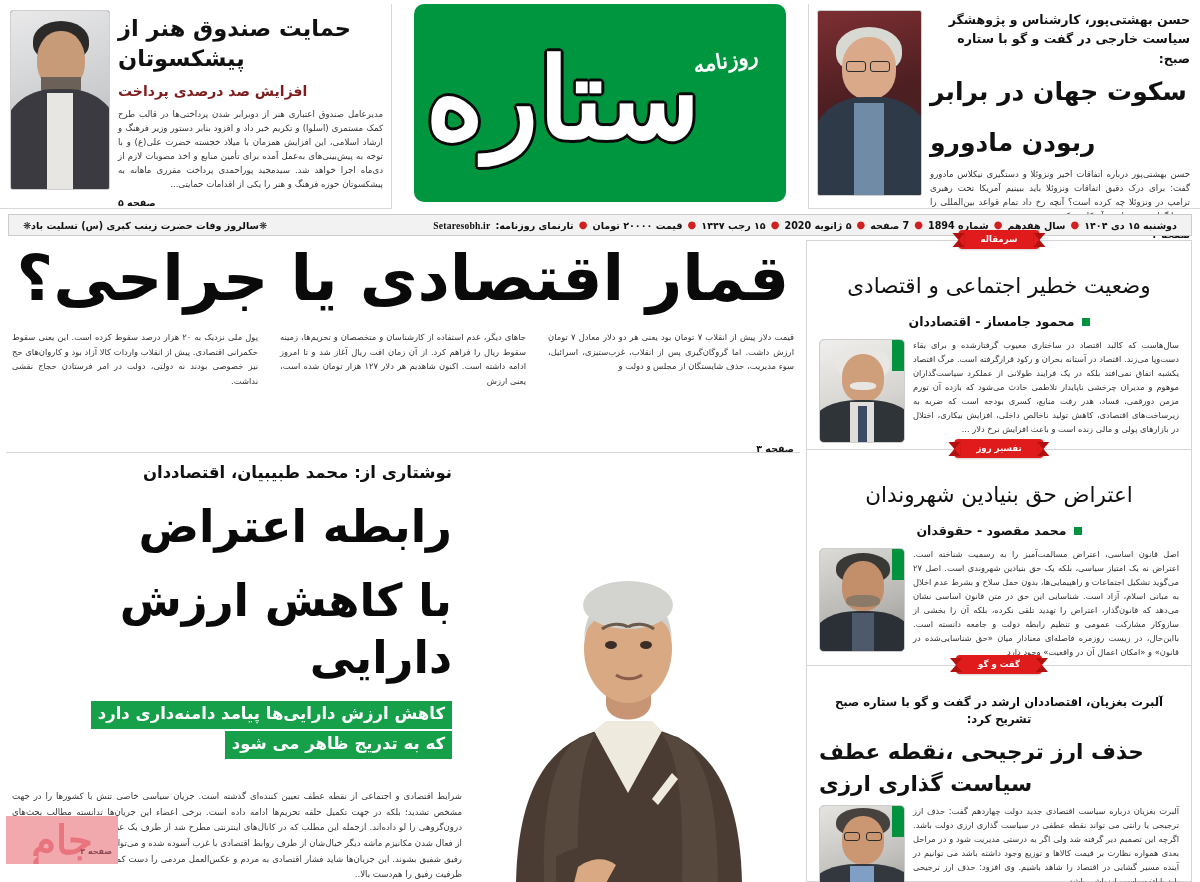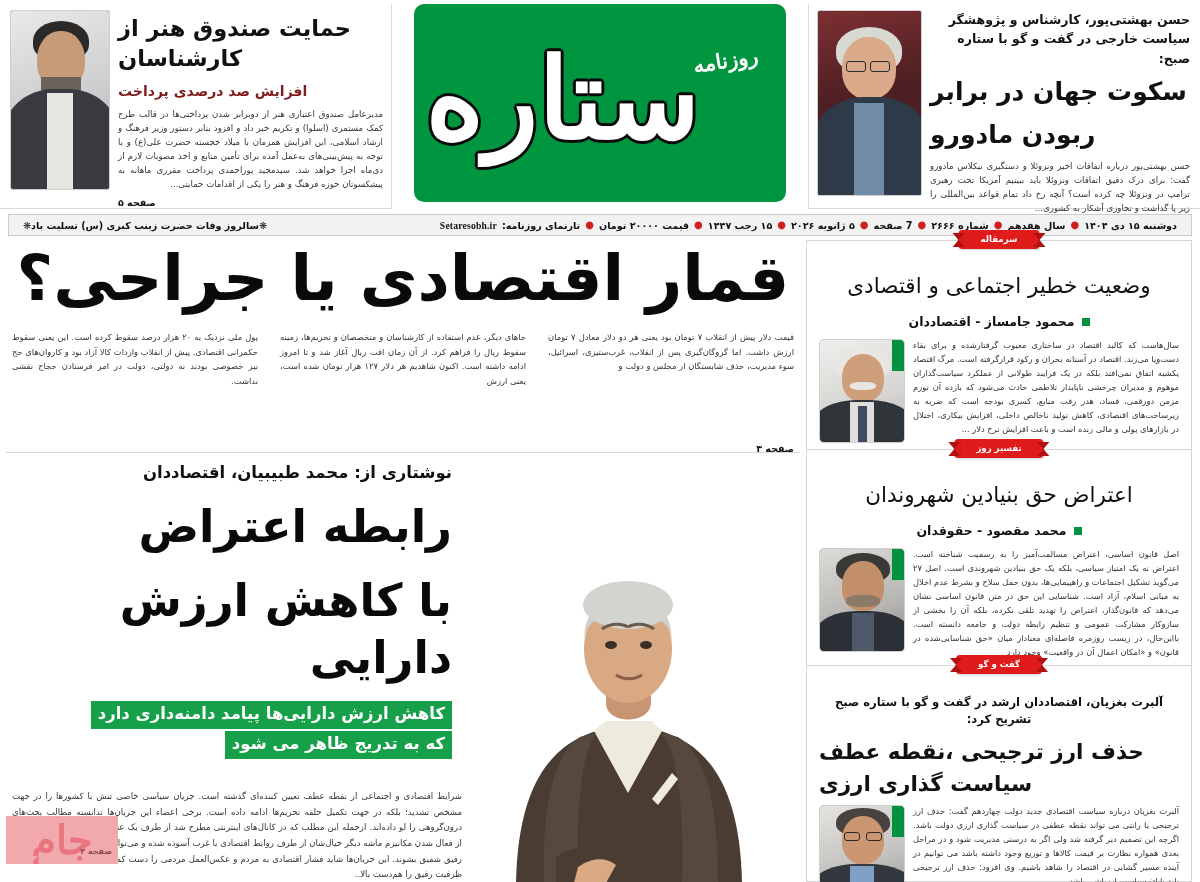--- a/index.html
+++ b/index.html
@@ -308,21 +308,21 @@
 <body>
 
 <div id="page">
 
   <div class="top-band">
 
     <div class="top-right">
       <div class="tr-text">
         <div class="kicker">حسن بهشتی‌پور، کارشناس و پژوهشگر سیاست خارجی در گفت و گو با ستاره صبح:</div>
         <div class="hl-big">سکوت جهان در برابر</div>
-        <div class="hl-big" style="margin-top:10px">ربودن مادورو</div>
+        <div class="hl-big" style="margin-top:18px">ربودن مادورو</div>
         <div class="lede">حسن بهشتی‌پور درباره اتفاقات اخیر ونزوئلا و دستگیری نیکلاس مادورو گفت: برای درک دقیق اتفاقات ونزوئلا باید ببینیم آمریکا تحت رهبری ترامپ در ونزوئلا چه کرده است؟ آنچه رخ داد تمام قواعد بین‌المللی را زیر پا گذاشت و تجاوزی آشکار به کشوری...</div>
         <div class="pagenum">صفحه ۲</div>
       </div>
       <div class="tr-photo">
         <div class="ph">
           <div class="bg" style="background:linear-gradient(165deg,#7d2f33 0%,#4e1f22 45%,#3a2326 100%)"></div>
           <div class="hair" style="left:18px;top:16px;width:66px;height:46px;background:#d9d9d4"></div>
           <div class="head" style="left:24px;top:26px;width:54px;height:62px;background:#d9a98a"></div>
           <div class="glasses" style="left:28px;top:50px;width:20px;height:11px"></div>
           <div class="glasses" style="left:52px;top:50px;width:20px;height:11px"></div>
@@ -332,21 +332,21 @@
       </div>
     </div>
 
     <div class="masthead">
       <div class="mh-main">ستاره صبح</div>
       <div class="mh-sub">روزنامه</div>
     </div>
 
     <div class="top-left">
       <div class="tl-text">
-        <div class="tl-hl">حمایت صندوق هنر از کارشناسان</div>
+        <div class="tl-hl">حمایت صندوق هنر از پیشکسوتان</div>
         <div class="tl-sub">افزایش صد درصدی پرداخت</div>
         <div class="lede">مدیرعامل صندوق اعتباری هنر از دوبرابر شدن پرداختی‌ها در قالب طرح کمک مستمری (اسلوا) و تکریم خبر داد و افزود بنابر دستور وزیر فرهنگ و ارشاد اسلامی، این افزایش همزمان با میلاد خجسته حضرت علی(ع) و با توجه به پیش‌بینی‌های به‌عمل آمده برای تأمین منابع و اخذ مصوبات لازم از دی‌ماه اجرا خواهد شد. سیدمجید پوراحمدی پرداخت مقرری ماهانه به پیشکسوتان حوزه فرهنگ و هنر را یکی از اقدامات حمایتی...</div>
         <div class="pagenum" style="text-align:left">صفحه ۵</div>
       </div>
       <div class="tl-photo">
         <div class="ph">
           <div class="bg" style="background:linear-gradient(160deg,#e9e9ea 0%,#c9cbcd 55%,#9fa3a6 100%)"></div>
           <div class="hair" style="left:22px;top:10px;width:56px;height:40px;background:#2c2a29"></div>
           <div class="head" style="left:26px;top:20px;width:48px;height:58px;background:#c79a78"></div>
           <div class="shirt" style="left:30px;top:66px;width:40px;height:20px;background:#6b6158;border-radius:0 0 40% 40%"></div>
@@ -356,25 +356,25 @@
       </div>
     </div>
   </div>
 
   <div class="infobar">
     <div class="center">
       <span>دوشنبه ۱۵ دی ۱۴۰۴</span>
       <span class="sep">●</span>
       <span>سال هفدهم</span>
       <span class="sep">●</span>
-      <span>شماره ۲۶۶۶</span>
+      <span>شماره 1894</span>
       <span class="sep">●</span>
       <span>7 صفحه</span>
       <span class="sep">●</span>
-      <span>۵ ژانویه ۲۰۲۶</span>
+      <span>۵ ژانویه 2020</span>
       <span class="sep">●</span>
       <span>۱۵ رجب ۱۴۴۷</span>
       <span class="sep">●</span>
       <span>قیمت ۲۰۰۰۰ تومان</span>
       <span class="sep">●</span>
       <span>تارنمای روزنامه:</span>
       <span class="site">Setaresobh.ir</span>
     </div>
     <div>❋سالروز وفات حضرت زینب کبری (س) تسلیت باد❋</div>
   </div>

